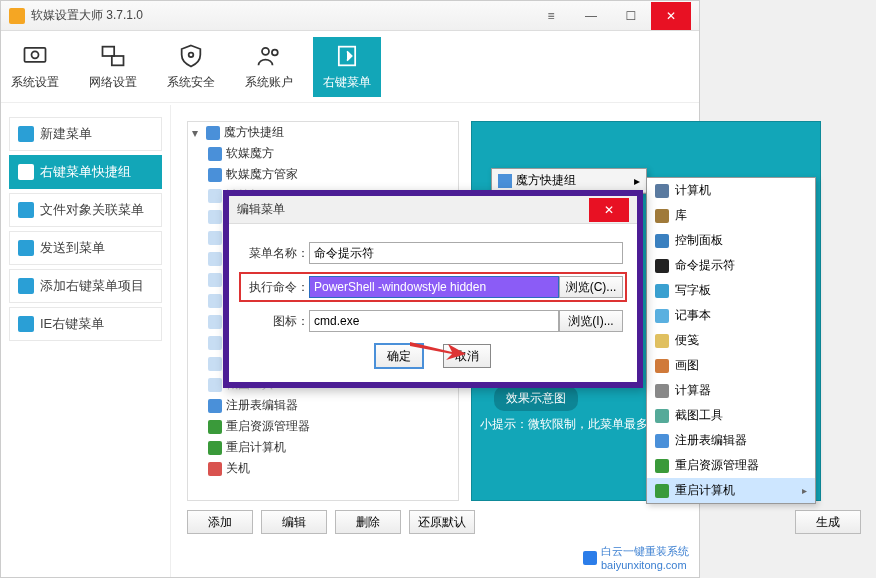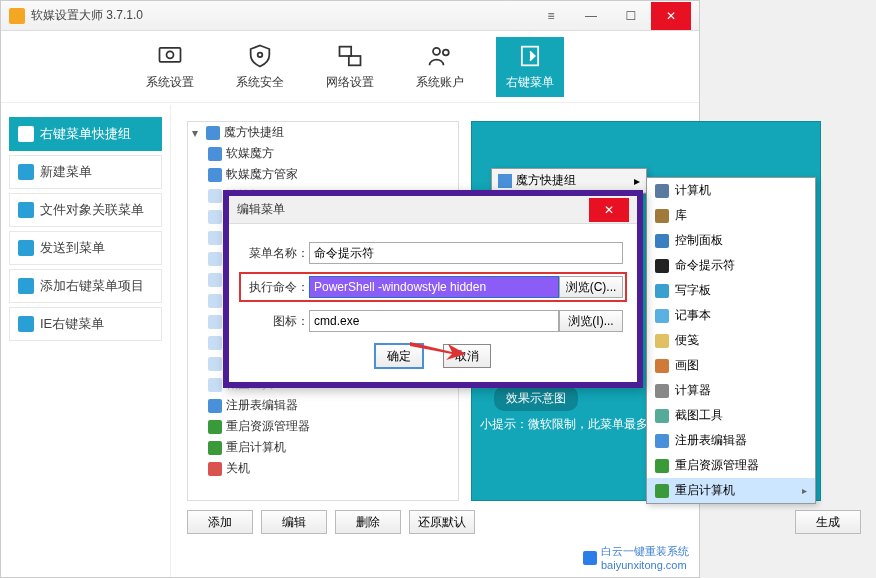--- a/index.html
+++ b/index.html
@@ -4,21 +4,21 @@
 <style>
 * { box-sizing: border-box; margin: 0; padding: 0; }
 body { font-family: "Microsoft YaHei", sans-serif; font-size: 12px; background: #f0f0f0; width: 876px; height: 578px; overflow: hidden; position: relative; }
 .window { background: #fff; border: 1px solid #ccc; width: 700px; height: 578px; position: relative; }
 .titlebar { height: 30px; background: linear-gradient(#fafafa,#f0f0f0); display: flex; align-items: center; padding: 0 8px; border-bottom: 1px solid #ddd; }
 .titlebar .logo { width: 16px; height: 16px; background: #f5a623; border-radius: 2px; margin-right: 6px; }
 .titlebar .title { color: #444; }
 .titlebar .wincontrols { margin-left: auto; display: flex; }
 .titlebar .wincontrols div { width: 40px; height: 28px; display: flex; align-items: center; justify-content: center; color: #555; cursor: pointer; }
 .titlebar .wincontrols .close { background: #e81123; color: #fff; }
-.toolbar { height: 72px; background: #fff; display: flex; justify-content: center; align-items: center; gap: 22px; border-bottom: 1px solid #eee; }
+.toolbar { height: 72px; background: #fff; display: flex; justify-content: flex-start; align-items: center; gap: 10px; border-bottom: 1px solid #eee; }
 .toolbar .tbtn { width: 68px; height: 60px; display: flex; flex-direction: column; align-items: center; justify-content: center; gap: 4px; cursor: pointer; color: #333; }
 .toolbar .tbtn svg { width: 28px; height: 28px; stroke: #333; fill: none; stroke-width: 1.5; }
 .toolbar .tbtn.active { background: #12a6b8; color: #fff; }
 .toolbar .tbtn.active svg { stroke: #fff; }
 .content { display: flex; position: absolute; top: 104px; bottom: 0; left: 0; right: 0; }
 .sidebar { width: 170px; padding: 12px 8px; border-right: 1px solid #eee; }
 .sidebar .sitem { height: 34px; display: flex; align-items: center; gap: 6px; padding: 0 8px; margin-bottom: 4px; background: #fff; border: 1px solid #e8e8e8; color: #444; cursor: pointer; font-size: 13px; }
 .sidebar .sitem.active { background: #12a6b8; color: #fff; border-color: #12a6b8; }
 .sidebar .sitem .sicon { width: 16px; height: 16px; background: #2a9fd6; border-radius: 2px; }
 .sidebar .sitem.active .sicon { background: #fff; }
@@ -82,58 +82,58 @@
   <div class="toolbar">
     <div class="tbtn">
         <svg viewBox="0 0 24 24">
           <rect x="3" y="5" width="18" height="12" rx="1"></rect>
           <circle cx="12" cy="11" r="3"></circle>
         </svg>
         <span>系统设置</span>
       </div>
     <div class="tbtn">
         <svg viewBox="0 0 24 24">
+          <rect x="3" y="4" width="10" height="8"></rect>
+          <rect x="11" y="12" width="10" height="8"></rect>
+        </svg>
+        <span>网络设置</span>
+      </div>
+    <div class="tbtn">
+        <svg viewBox="0 0 24 24">
           <path d="M12 3l8 3v5c0 5-3.5 8-8 10-4.5-2-8-5-8-10V6z"></path>
           <circle cx="12" cy="11" r="2"></circle>
         </svg>
         <span>系统安全</span>
-      </div>
-    <div class="tbtn">
-        <svg viewBox="0 0 24 24">
-          <rect x="3" y="4" width="10" height="8"></rect>
-          <rect x="11" y="12" width="10" height="8"></rect>
-        </svg>
-        <span>网络设置</span>
       </div>
     <div class="tbtn">
         <svg viewBox="0 0 24 24">
           <circle cx="9" cy="8" r="3"></circle>
           <path d="M3 20c0-3 3-5 6-5s6 2 6 5"></path>
           <circle cx="17" cy="9" r="2.5"></circle>
         </svg>
         <span>系统账户</span>
       </div>
     <div class="tbtn active">
         <svg viewBox="0 0 24 24">
           <rect x="5" y="4" width="14" height="16"></rect>
           <path d="M12 8l4 4-4 4" fill="#fff" stroke="#fff"></path>
         </svg>
         <span>右键菜单</span>
       </div>
   </div>
 
   <div class="content">
     <div class="sidebar">
+      <div class="sitem">
+          <span class="sicon"></span>
+          <span>新建菜单</span>
+        </div>
       <div class="sitem active">
           <span class="sicon"></span>
           <span>右键菜单快捷组</span>
-        </div>
-      <div class="sitem">
-          <span class="sicon"></span>
-          <span>新建菜单</span>
         </div>
       <div class="sitem">
           <span class="sicon"></span>
           <span>文件对象关联菜单</span>
         </div>
       <div class="sitem">
           <span class="sicon"></span>
           <span>发送到菜单</span>
         </div>
       <div class="sitem">

